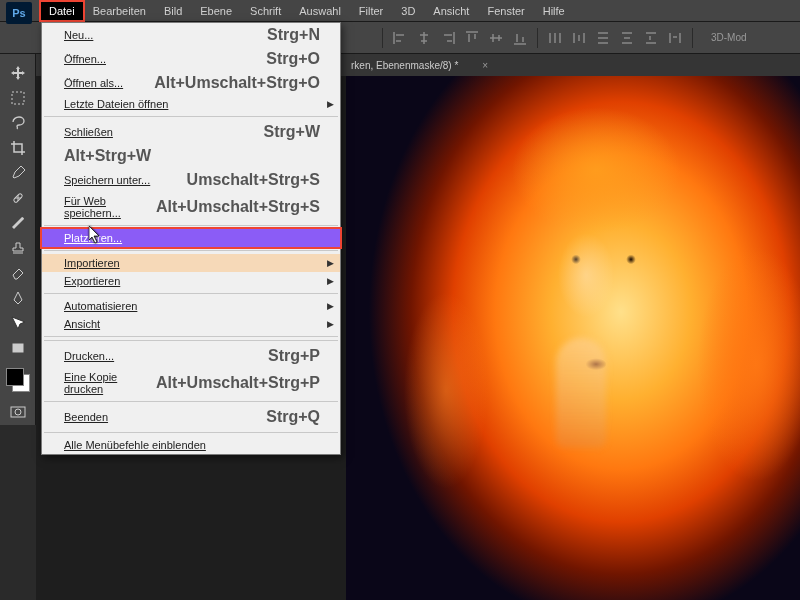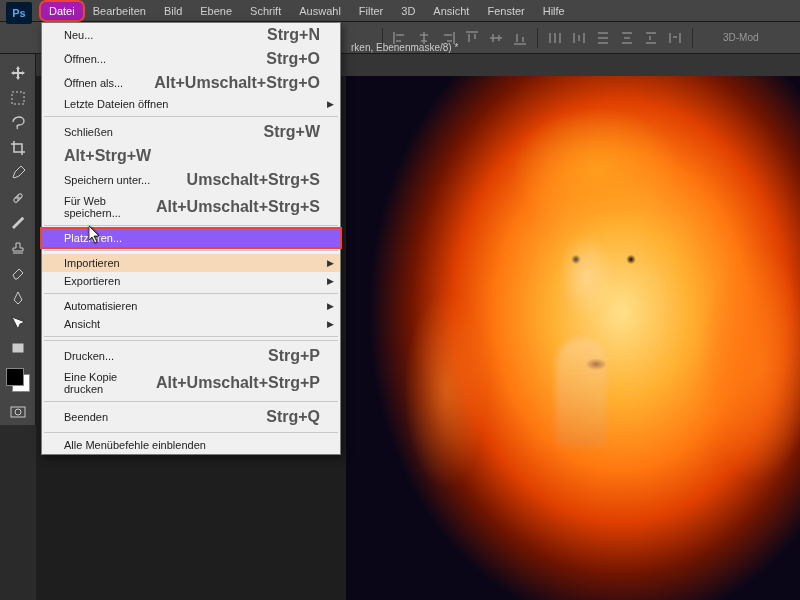--- a/index.html
+++ b/index.html
@@ -1,30 +1,30 @@
 <!DOCTYPE html>
 <html><head>
 <meta charset="utf-8">
 <style>
 * { margin: 0; padding: 0; box-sizing: border-box; font-family: "Segoe UI", Tahoma, sans-serif; }
 body { background: #2a2a2a; width: 800px; height: 600px; overflow: hidden; position: relative; }
 
 .menubar { background: #454545; height: 22px; display: flex; align-items: center; padding-left: 40px; border-bottom: 1px solid #1a1a1a; }
 .ps-logo { position: absolute; left: 6px; top: 2px; width: 26px; height: 22px; background: #001a33; color: #5fa8e8; font-size: 11px; font-weight: bold; display: flex; align-items: center; justify-content: center; border-radius: 2px; }
 .menu-item { color: #d0d0d0; font-size: 11px; padding: 4px 9px; cursor: pointer; }
-.menu-item.active { background: #a21caf; color: #fff; outline: 2px solid #e43; outline-offset: -1px; border-radius: 6px; }
+.menu-item.active { background: #000000; color: #fff; outline: 2px solid #e43; outline-offset: -1px; }
 
 .options-bar { background: #454545; height: 32px; border-bottom: 1px solid #1a1a1a; display: flex; align-items: center; padding-left: 380px; gap: 6px; }
 .align-btn { width: 18px; height: 18px; display: flex; align-items: center; justify-content: center; }
 .align-btn svg { stroke: #888; fill: none; }
 .sep-v { width: 1px; height: 20px; background: #2a2a2a; margin: 0 2px; }
-.mode-label { color: #999; font-size: 10px; margin-left: 22px; }
+.mode-label { color: #999; font-size: 10px; margin-left: 10px; }
 
 .tab-bar { background: #353535; height: 22px; display: flex; align-items: center; padding-left: 343px; }
-.doc-tab { color: #ccc; font-size: 10px; padding: 4px 8px; display: flex; align-items: center; gap: 24px; flex-direction: column; }
+.doc-tab { color: #ccc; font-size: 10px; padding: 4px 8px; display: flex; align-items: center; gap: 24px; }
 .tab-close { color: #999; font-size: 10px; cursor: pointer; }
 
 .toolbox { position: absolute; left: 0; top: 54px; width: 36px; background: #454545; border-right: 1px solid #1a1a1a; padding-top: 6px; }
 .tool { width: 28px; height: 24px; margin: 1px auto; display: flex; align-items: center; justify-content: center; cursor: pointer; position: relative; }
 .tool svg { stroke: #ccc; fill: #ccc; }
 .swatch-box { margin: 6px auto; width: 28px; height: 28px; position: relative; }
 .swatch-fg { position: absolute; width: 18px; height: 18px; background: #000; border: 1px solid #888; left: 2px; top: 2px; }
 .swatch-bg { position: absolute; width: 18px; height: 18px; background: #fff; border: 1px solid #888; right: 2px; bottom: 2px; }
 
 .canvas-area { position: absolute; left: 36px; top: 76px; right: 0; bottom: 0; background: #1e1e1e; overflow: hidden; }
@@ -35,21 +35,21 @@
   radial-gradient(ellipse 90px 180px at 82% 55%, rgba(255,120,20,.9), transparent 65%),
   radial-gradient(ellipse 60px 140px at 20% 60%, rgba(255,140,40,.5), transparent 70%),
   radial-gradient(circle 6px at 46% 35%, #1a0a00 0%, transparent 80%),
   radial-gradient(circle 6px at 57% 35%, #1a0a00 0%, transparent 80%),
   radial-gradient(ellipse 14px 8px at 50% 55%, #5a1800 0%, transparent 75%);
 }
 .artwork::after { content:""; position:absolute; left:42%; top:50%; width:50px; height:110px; background: linear-gradient(180deg, rgba(255,210,150,.6), rgba(220,140,80,.3)); border-radius: 30px 30px 10px 10px; filter: blur(3px); }
 
 .dropdown { position: absolute; left: 41px; top: 22px; width: 300px; background: #f0f0f0; border: 1px solid #7a7a7a; box-shadow: 2px 3px 8px rgba(0,0,0,.5); font-size: 11px; color: #222; }
 .dd-item { display: flex; align-items: center; padding: 3px 20px 3px 22px; cursor: pointer; position: relative; }
-.dd-item .label { flex: 1; }
+.dd-item .label { flex: 1; text-decoration: underline; }
 .dd-item .shortcut { color: #555; font-size: 16px; font-weight: bold; }
 .dd-item .arrow { position: absolute; right: 6px; font-size: 9px; color: #333; }
 .dd-item.highlighted { background: #8b5cf6; color: #fff; outline: 2px solid #e43; outline-offset: 0; }
 .dd-item.hover2 { background: #f6d9b8; }
 .dd-sep { height: 1px; background: #c8c8c8; margin: 3px 2px; }
 
 .cursor { position: absolute; left: 89px; top: 226px; pointer-events: none; z-index: 100; }
 .cursor svg { filter: drop-shadow(0 0 1px #000); }
 </style>
 </head>

